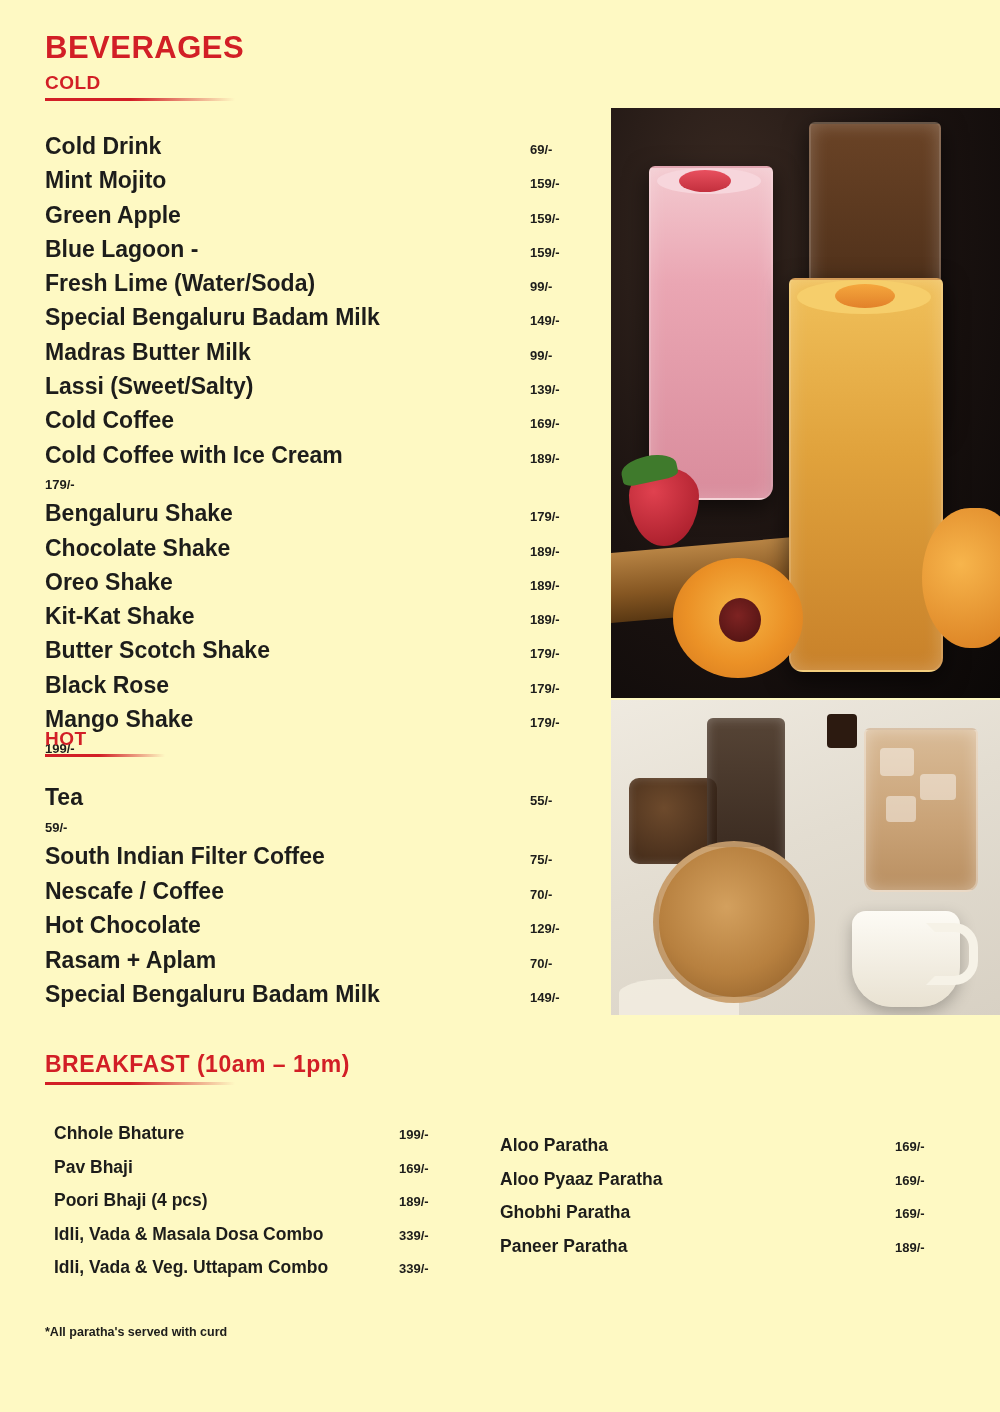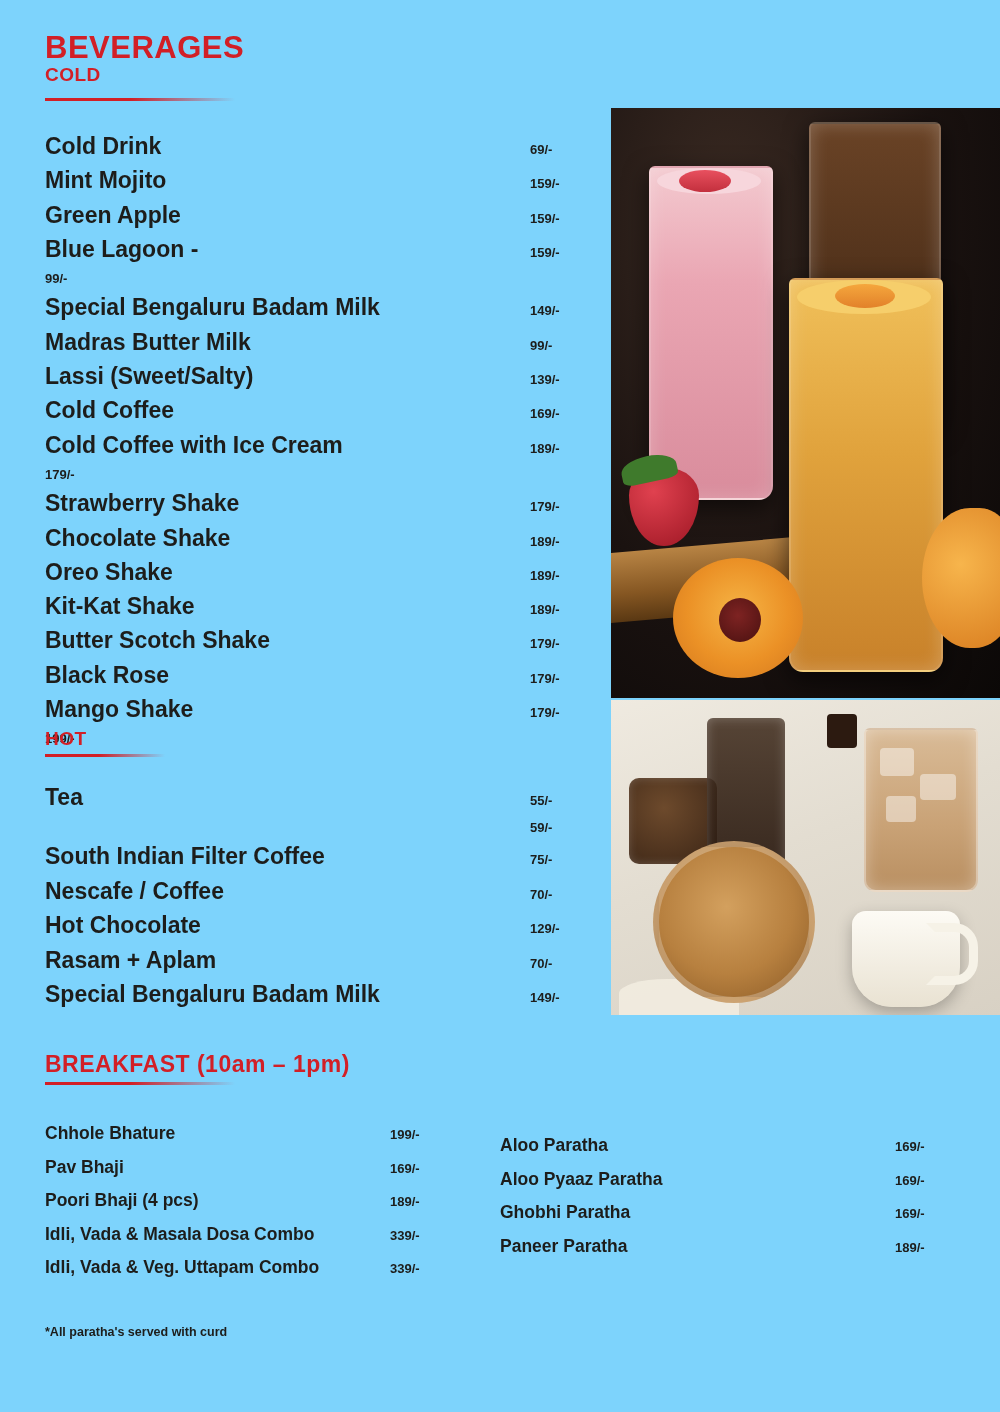--- a/index.html
+++ b/index.html
@@ -7,39 +7,39 @@
     padding: 0;
     background: #ffffff;
   }
   body {
     font-family: "Liberation Sans", sans-serif;
   }
   .page {
     position: relative;
     width: 1000px;
     height: 1412px;
-    background: #7dd3fc;
+    background: #fef9c3;
     overflow: hidden;
   }
 
   
   .section-title {
     position: absolute;
     color: #d21f26;
     font-weight: bold;
     letter-spacing: 0.5px;
   }
   #beverages-title {
     left: 45px;
     top: 30px;
     font-size: 31px;
   }
   #cold-title {
     left: 45px;
-    top: 64px;
+    top: 72px;
     font-size: 19px;
   }
   #hot-title {
     left: 45px;
     top: 728px;
     font-size: 19px;
   }
   #breakfast-title {
     left: 45px;
     top: 1051px;
@@ -78,28 +78,28 @@
   }
 
   
   #cold-list { left: 45px; top: 135px; width: 545px; }
   #cold-list .row { margin-bottom: 11.3px; }
   #cold-list .name { width: 485px; }
   #cold-list .price { width: 60px; }
 
   
   #hot-list { left: 45px; top: 786px; width: 545px; }
-  #hot-list .row { margin-bottom: 11.5px; justify-content: flex-end; }
+  #hot-list .row { margin-bottom: 11.5px; }
   #hot-list .name { width: 485px; }
   #hot-list .price { width: 60px; }
 
   
   #breakfast-left { left: 45px; top: 1125px; width: 430px; }
   #breakfast-left .row { margin-bottom: 16px; }
-  #breakfast-left .name { width: 345px; font-size: 17.5px; }
+  #breakfast-left .name { width: 345px; font-size: 17.5px; margin-left: 9px; }
   #breakfast-left .price { width: 70px; }
 
   #breakfast-right { left: 500px; top: 1125px; width: 460px; }
   #breakfast-right .row { margin-bottom: 16px; margin-top: 12px; }
   #breakfast-right .name { width: 395px; font-size: 17.5px; }
   #breakfast-right .price { width: 65px; }
 
   .footnote {
     position: absolute;
     left: 45px;
@@ -315,20 +315,21 @@
     </div>
     <div class="row">
       <span class="name">Green Apple</span>
       <span class="price">159/-</span>
     </div>
     <div class="row">
       <span class="name">Blue Lagoon -</span>
       <span class="price">159/-</span>
     </div>
     <div class="row">
+      <span class="name">Fresh Lime (Water/Soda)</span>
       <span class="price">99/-</span>
     </div>
     <div class="row">
       <span class="name">Special Bengaluru Badam Milk</span>
       <span class="price">149/-</span>
     </div>
     <div class="row">
       <span class="name">Madras Butter Milk</span>
       <span class="price">99/-</span>
     </div>
@@ -341,21 +342,21 @@
       <span class="price">169/-</span>
     </div>
     <div class="row">
       <span class="name">Cold Coffee with Ice Cream</span>
       <span class="price">189/-</span>
     </div>
     <div class="row">
       <span class="price">179/-</span>
     </div>
     <div class="row">
-      <span class="name">Strawberry Shake</span>
+      <span class="name">Bengaluru Shake</span>
       <span class="price">179/-</span>
     </div>
     <div class="row">
       <span class="name">Chocolate Shake</span>
       <span class="price">189/-</span>
     </div>
     <div class="row">
       <span class="name">Oreo Shake</span>
       <span class="price">189/-</span>
     </div>

